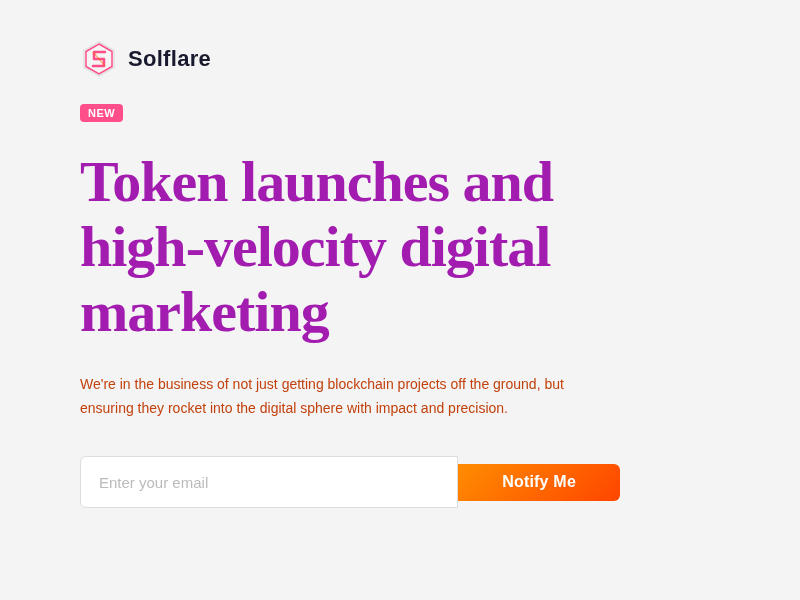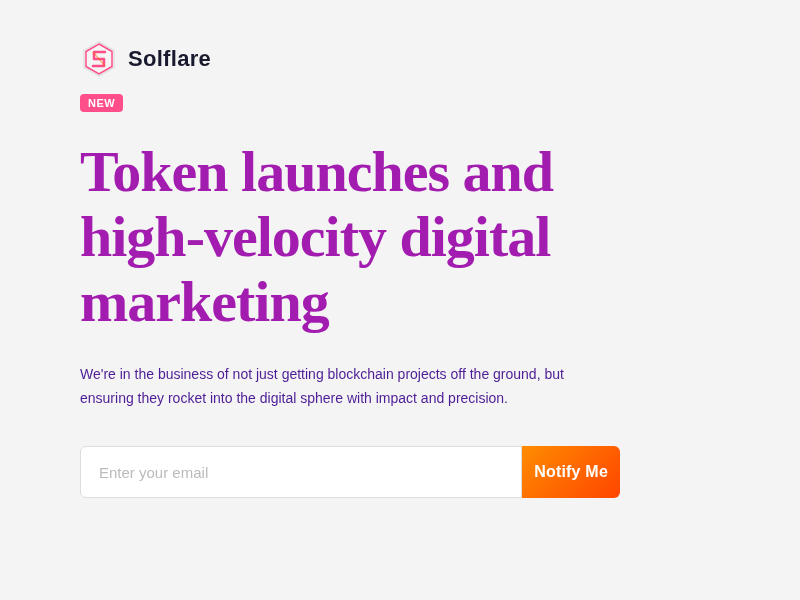--- a/index.html
+++ b/index.html
@@ -19,21 +19,21 @@
     .page-wrapper {
       width: 800px;
       height: 600px;
       background-color: #f4f4f4;
       padding: 40px 80px;
     }
 
     .navbar {
       display: flex;
       align-items: flex-end;
-      margin-bottom: 16px;
+      margin-bottom: 26px;
     }
 
     .logo-container {
       display: flex;
       align-items: center;
       gap: 10px;
     }
 
     .logo-icon {
       width: 38px;
@@ -75,21 +75,21 @@
       color: #a21caf;
       line-height: 1.12;
       margin-bottom: 28px;
       max-width: 580px;
       font-family: 'Georgia', serif;
       letter-spacing: -1px;
     }
 
     .hero-description {
       font-size: 14px;
-      color: #4c1d95;
+      color: #c2410c;
       line-height: 1.7;
       max-width: 540px;
       margin-bottom: 36px;
     }
 
     .cta-row {
       display: flex;
       align-items: center;
       gap: 0;
       max-width: 540px;
@@ -105,22 +105,22 @@
       color: #aaa;
       background: #fff;
       outline: none;
     }
 
     .email-input::placeholder {
       color: #bbb;
     }
 
     .notify-button {
-      height: 52px;
-      padding: 0 12px;
+      height: 37px;
+      padding: 0 44px;
       background: linear-gradient(135deg, #ff8c00, #ff4500);
       color: white;
       font-size: 16px;
       font-weight: 600;
       border: none;
       border-radius: 0 6px 6px 0;
       cursor: pointer;
       white-space: nowrap;
       letter-spacing: 0.2px;
     }

